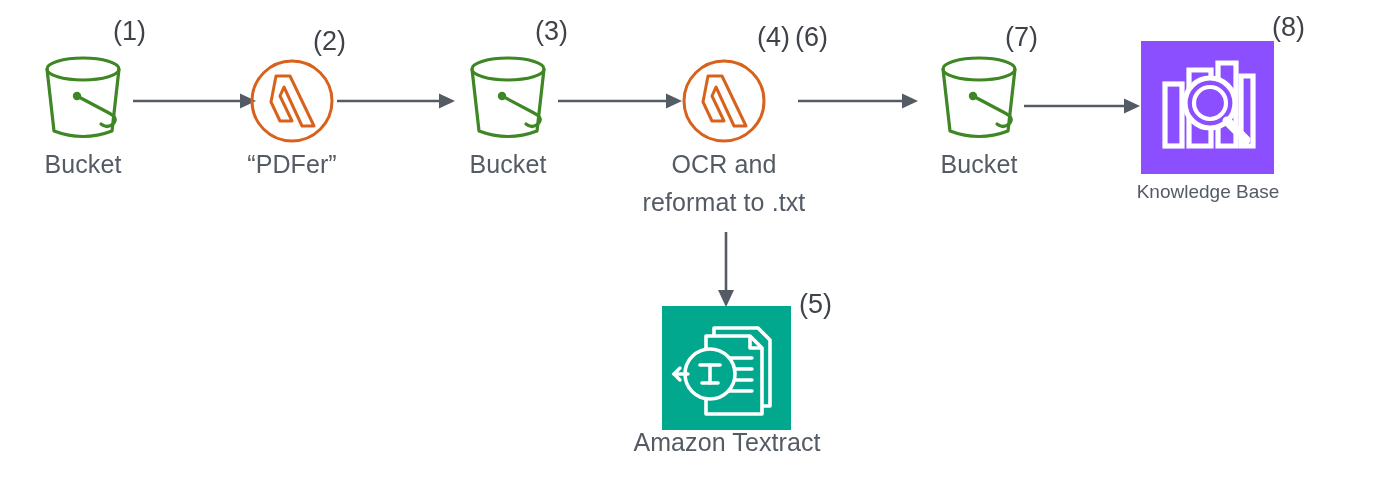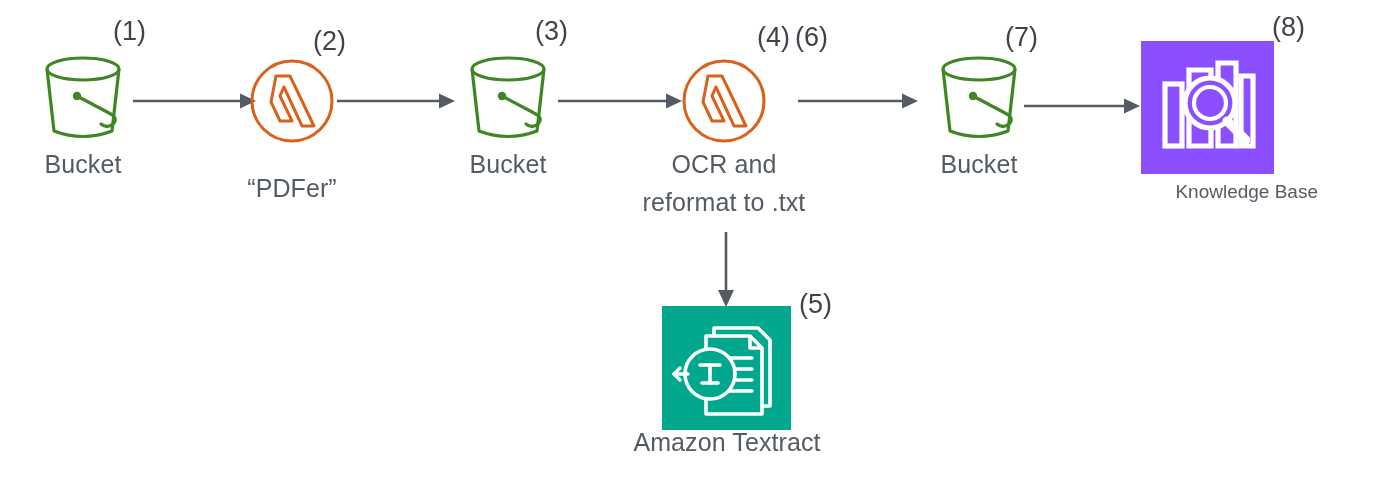--- a/index.html
+++ b/index.html
@@ -30,21 +30,21 @@
     line-height: 33px;
     text-align: center;
     white-space: pre;
     letter-spacing: 0.1px;
   }
   .label-small {
     position: absolute;
     color: #545b64;
     font-size: 19px;
     line-height: 24px;
-    text-align: right;
+    text-align: center;
     white-space: pre;
   }
   .step {
     position: absolute;
     color: #3f4349;
     font-size: 27px;
     line-height: 30px;
     white-space: pre;
   }
   .arrow {
@@ -82,21 +82,21 @@
       <polygon points="107,5.5 123,13 107,20.5" fill="#545b64"></polygon>
     </svg>
   </div>
 
   <div class="node" style="left:249px; top:58px; width:86px; height:86px;">
     <svg width="86" height="86" viewBox="0 0 86 86">
       <circle cx="43" cy="43" r="40" fill="none" stroke="#D8621B" stroke-width="3"></circle>
       <path d="M27,18 L41,18 L65,68 L53,68 L35,29 L31,38 L43,63 L31,63 L22,44 Z" fill="none" stroke="#D8621B" stroke-width="3" stroke-linejoin="round"></path>
     </svg>
   </div>
-  <div class="label" style="left:192px; top:148px; width:200px;margin-top:24px;">“PDFer”</div>
+  <div class="label" style="left:192px; top:148px; width:200px;">“PDFer”</div>
 
   <div class="arrow" style="left:337px; top:88px;">
     <svg width="120" height="26" viewBox="0 0 120 26">
       <line x1="0" y1="13" x2="102" y2="13" stroke="#545b64" stroke-width="2.6"></line>
       <polygon points="102,5.5 118,13 102,20.5" fill="#545b64"></polygon>
     </svg>
   </div>
 
   <div class="node" style="left:458px; top:52px; width:100px; height:92px;">
     <svg width="100" height="92" viewBox="0 0 100 92">

